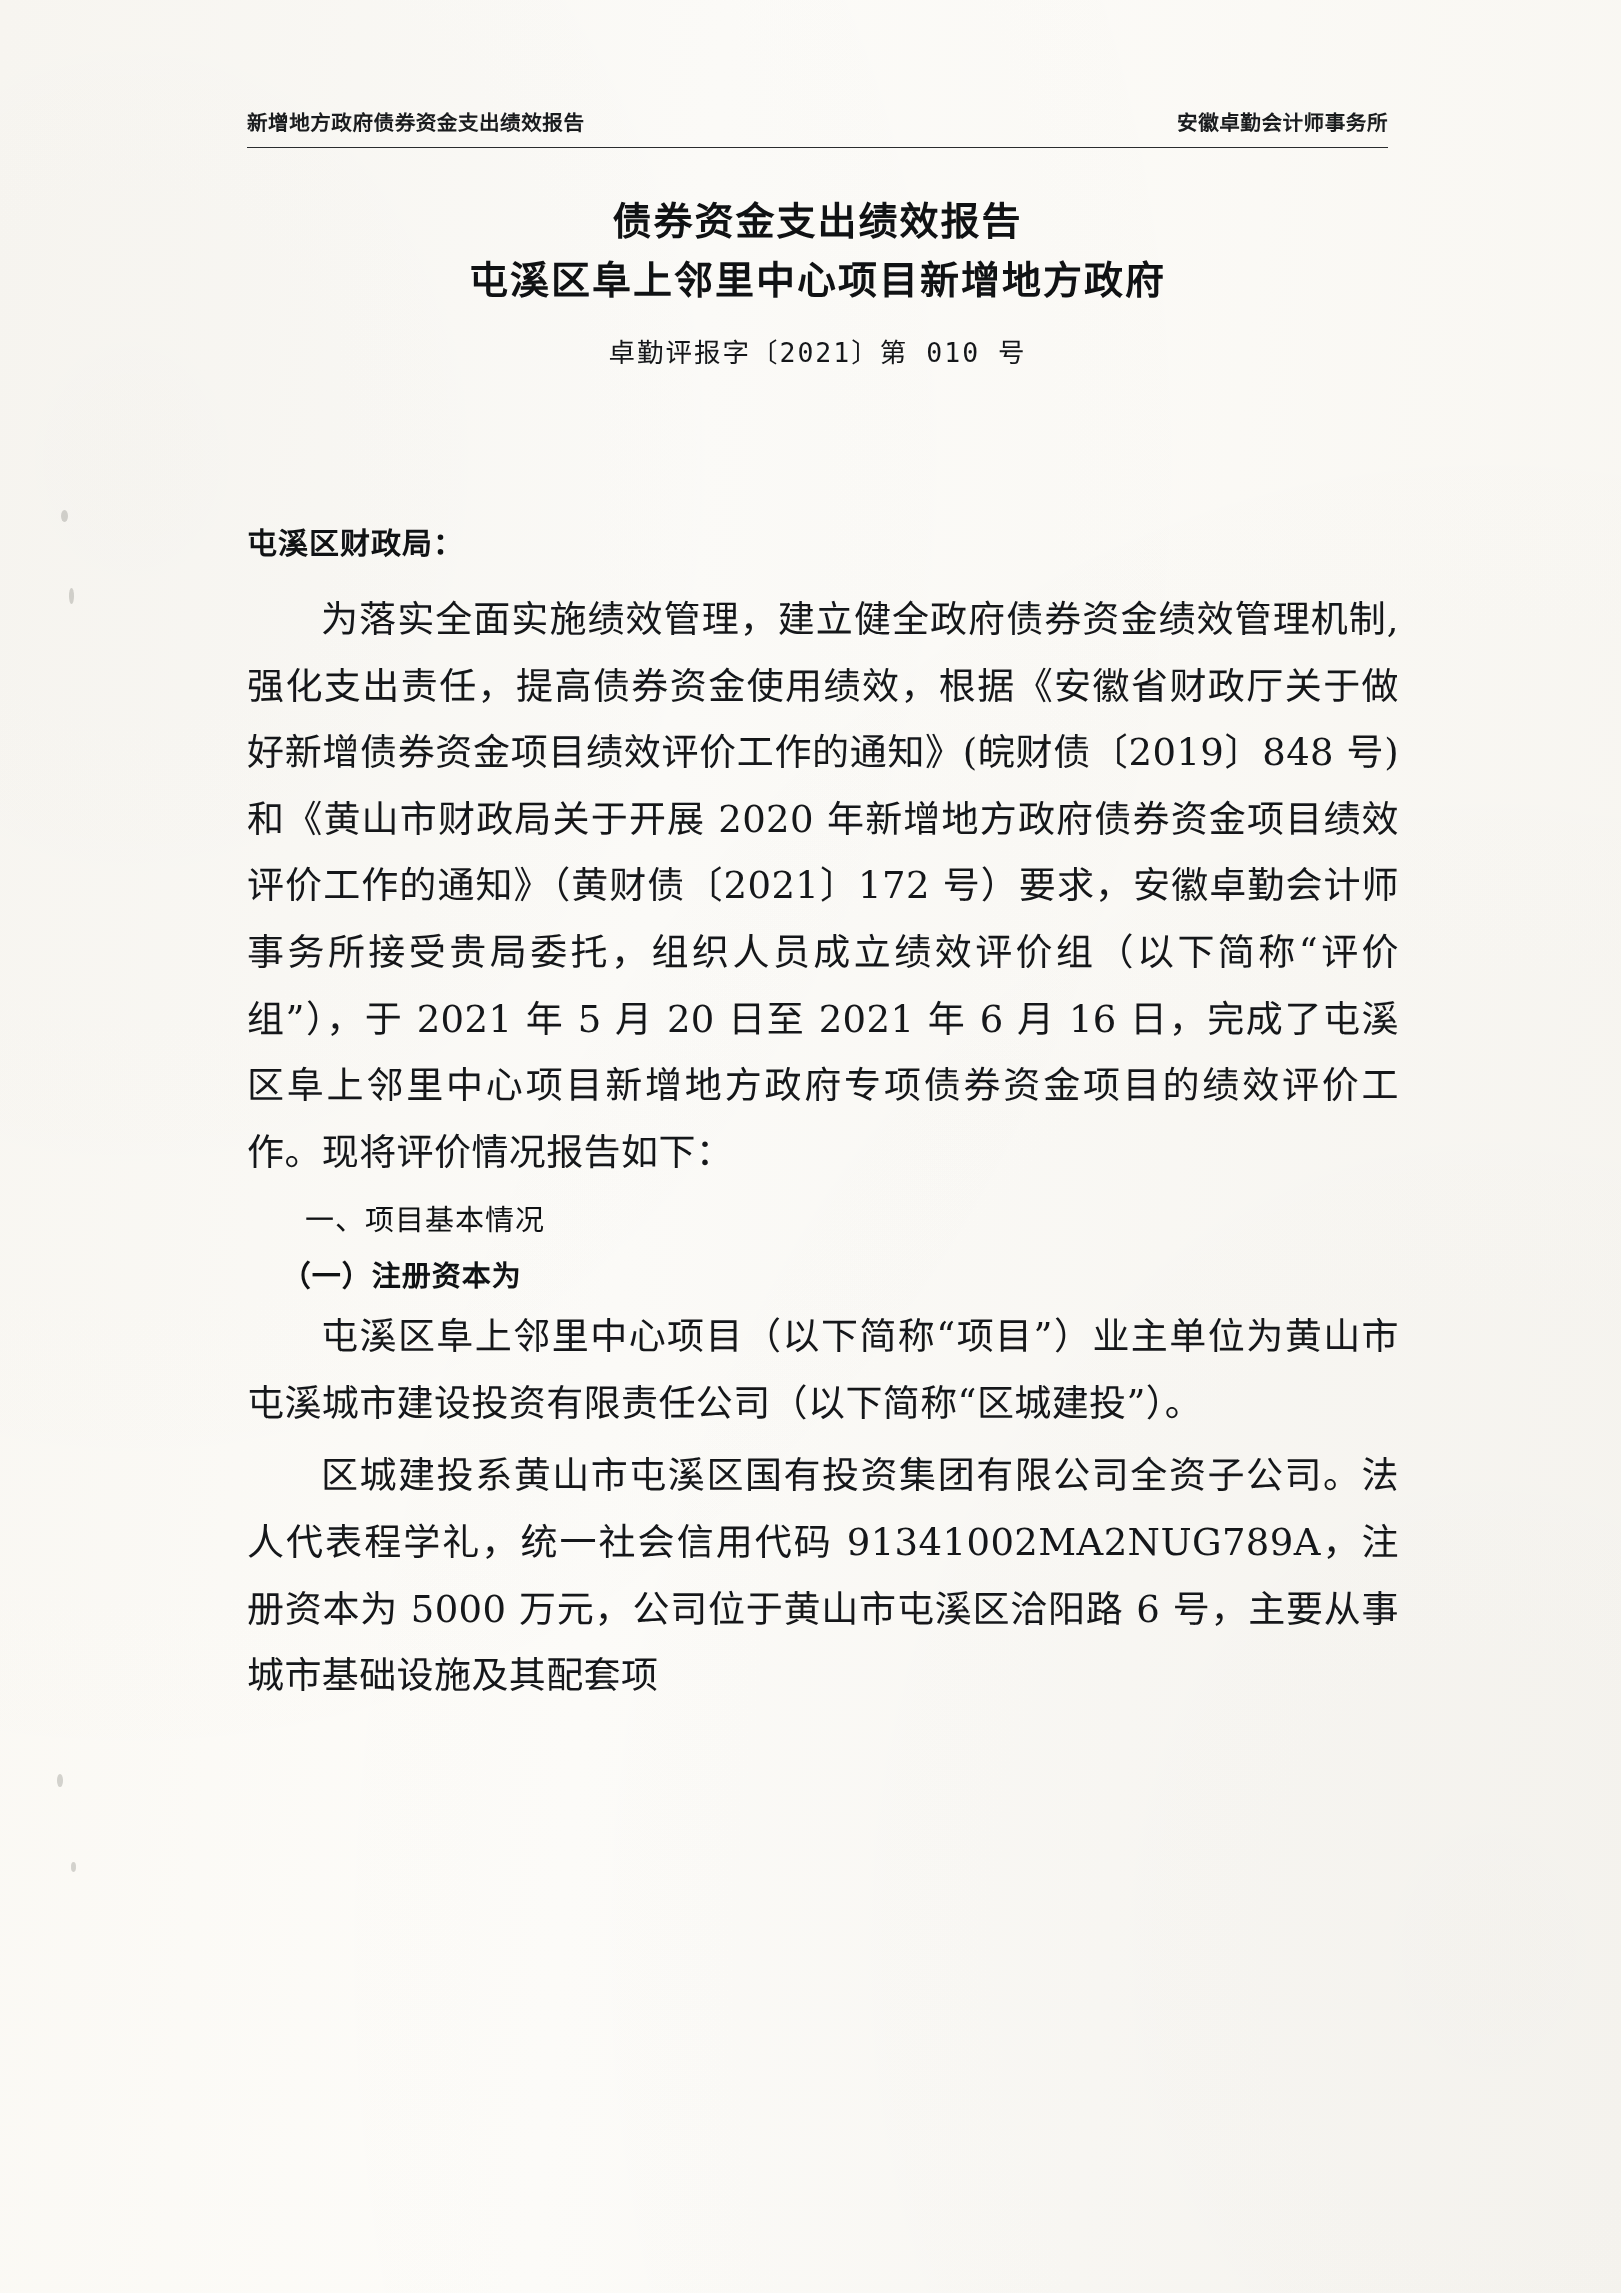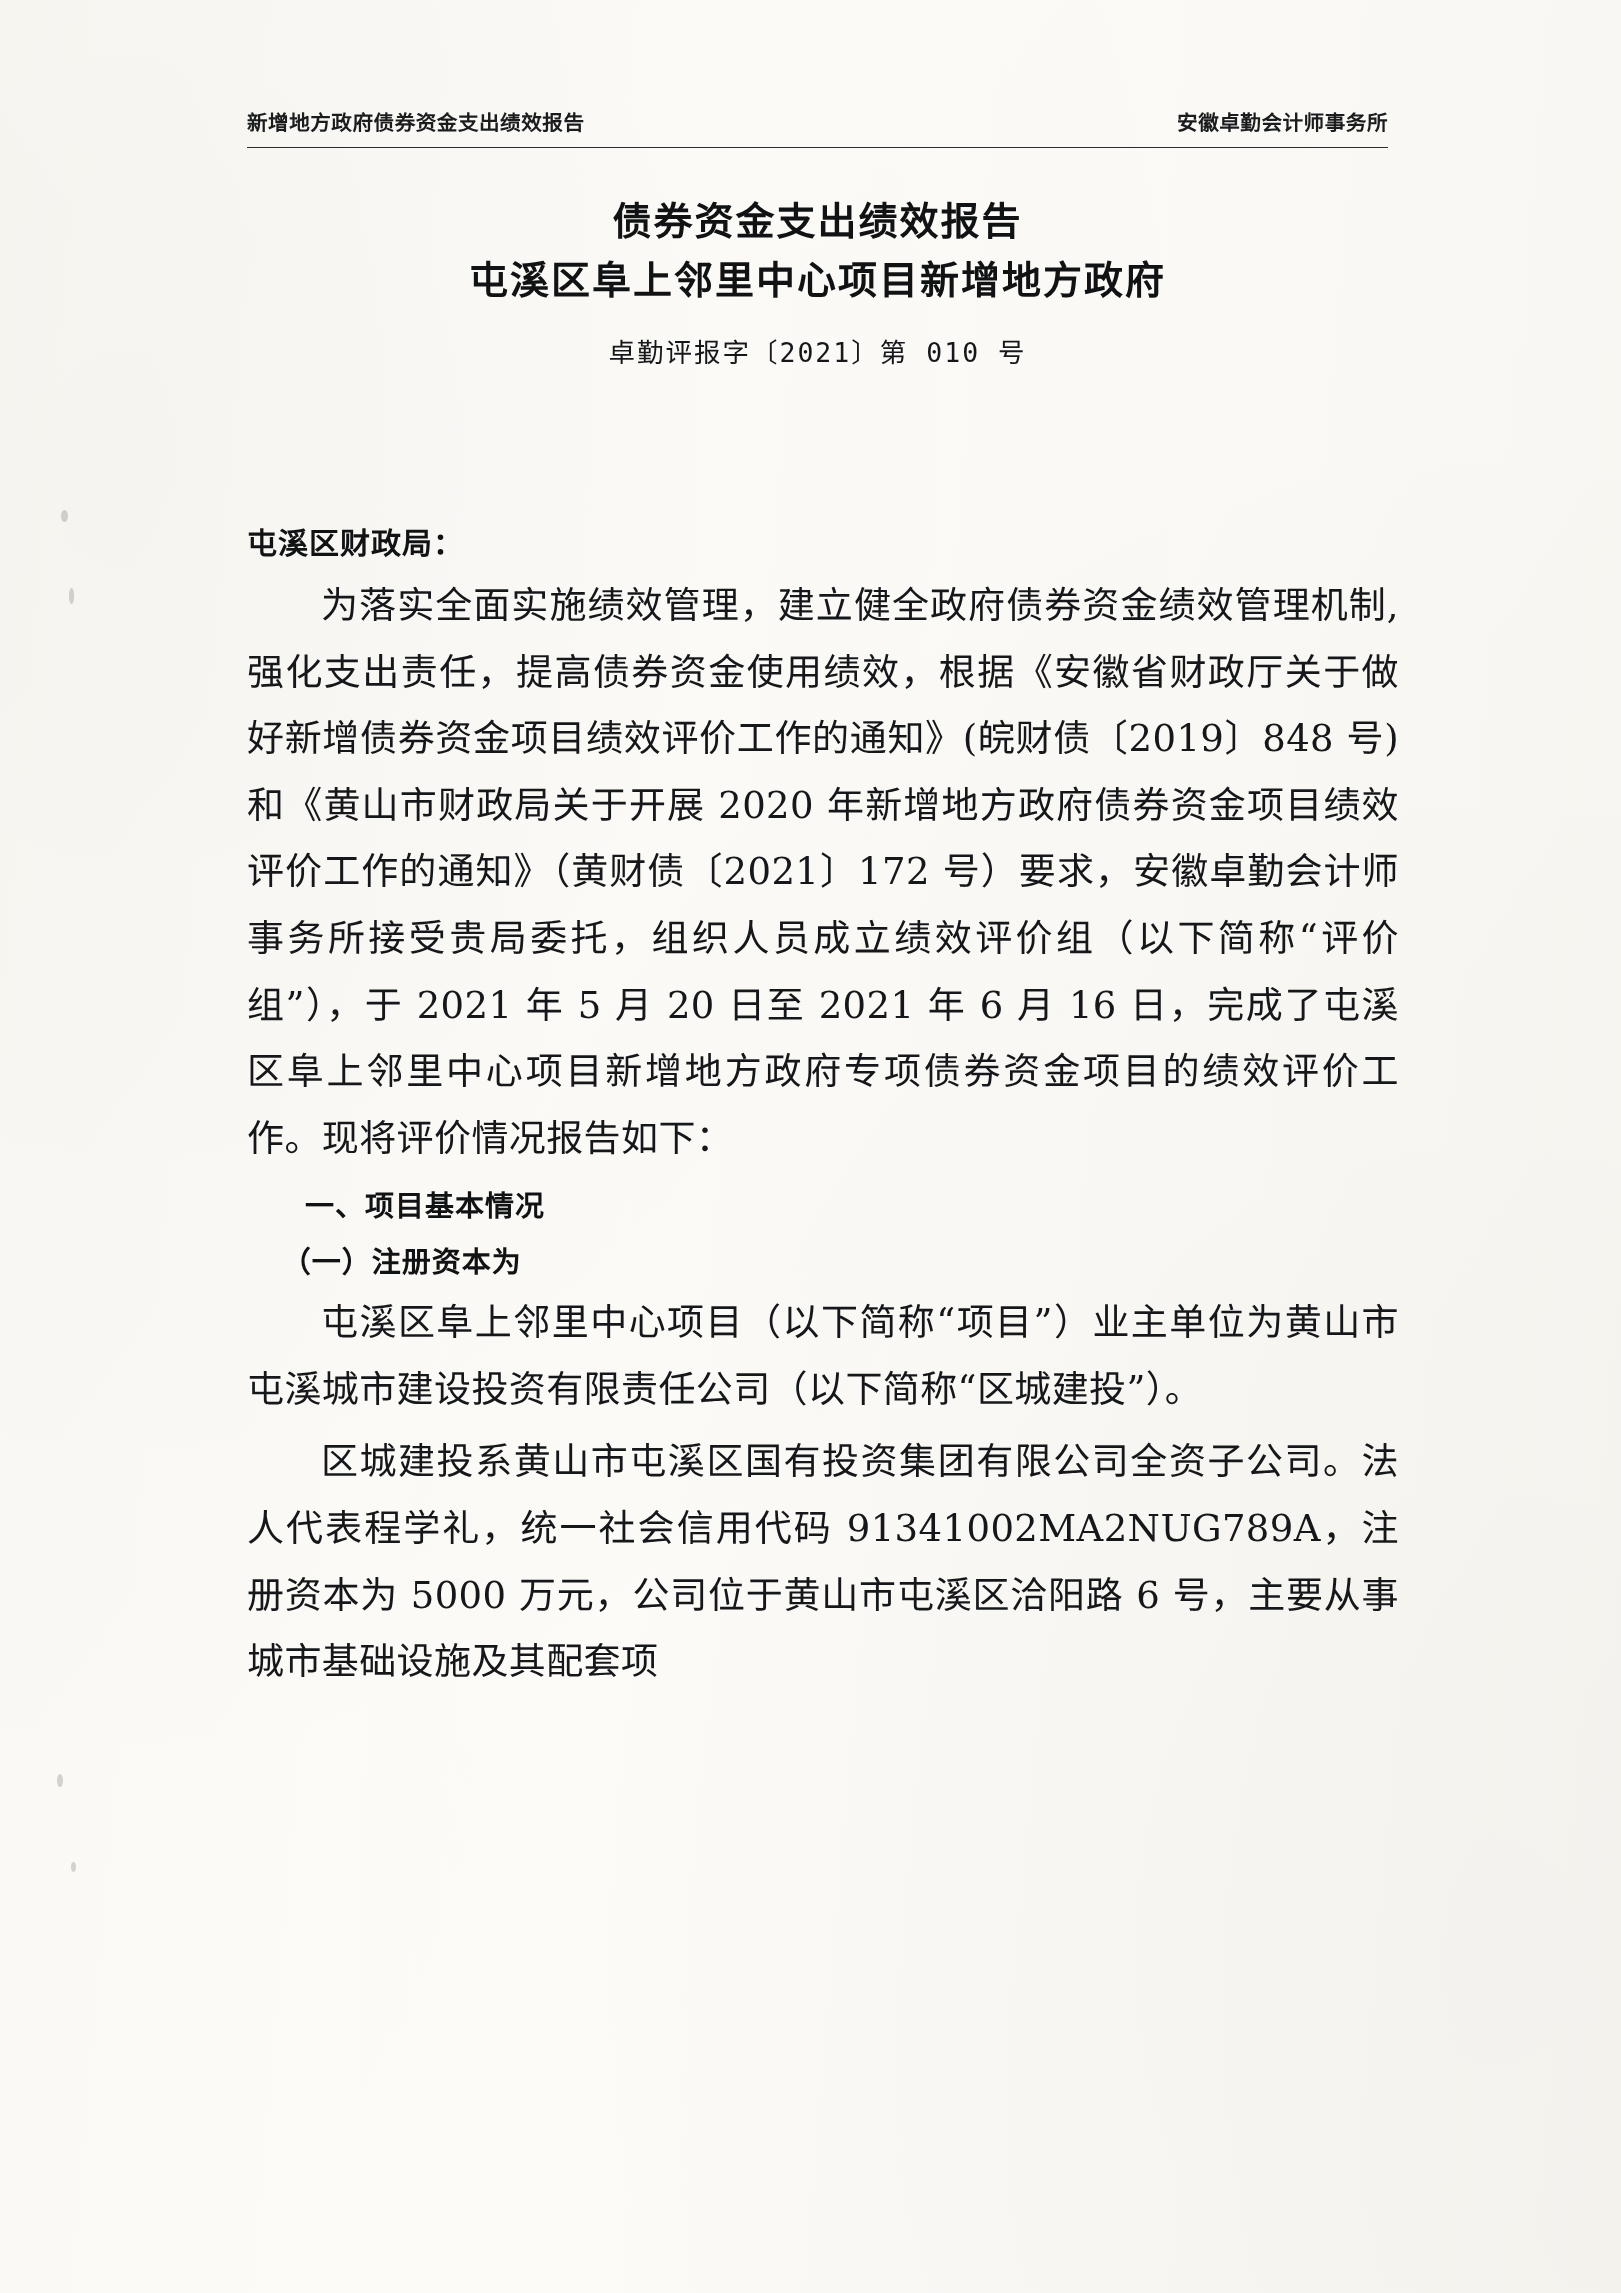--- a/index.html
+++ b/index.html
@@ -86,36 +86,36 @@
   .body-block {
     position: absolute;
     top: 519px;
     left: 247px;
     right: 222px;
   }
   .salutation {
     font-size: 30px;
     font-weight: 700;
     letter-spacing: 1px;
-    margin-bottom: 10px;
+    margin-bottom: 24px;
     color: #101214;
   }
   p.para {
     font-size: 37px;
     line-height: 1.80;
     margin: 0 0 5.9px 0;
     text-indent: 2em;
     text-align: justify;
     text-justify: inter-ideograph;
     letter-spacing: 0.4px;
     color: #15171a;
   }
   .heading-1 {
     font-size: 29px;
-    font-weight: 700;
+    font-weight: 400;
     line-height: 1.80;
     margin: 7.8px 0 2px 0;
     text-indent: 2em;
     letter-spacing: 1px;
     color: #101214;
   }
   .heading-2 {
     font-size: 29px;
     font-weight: 700;
     line-height: 1.80;

